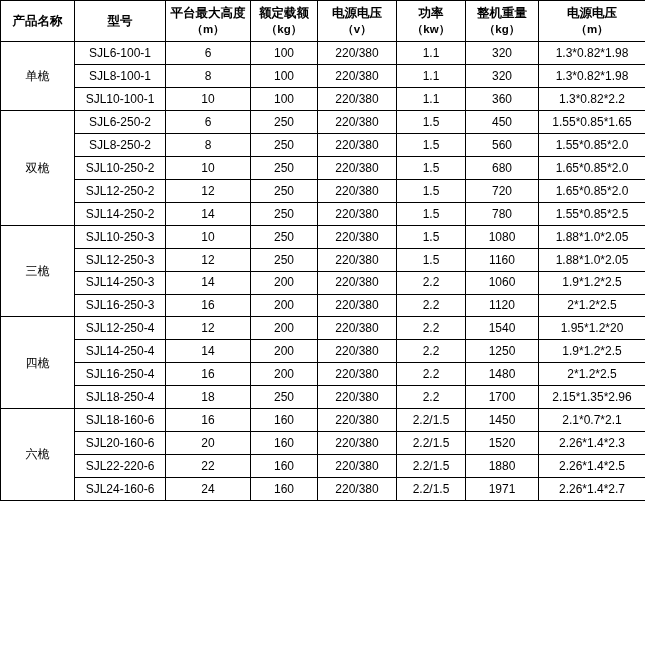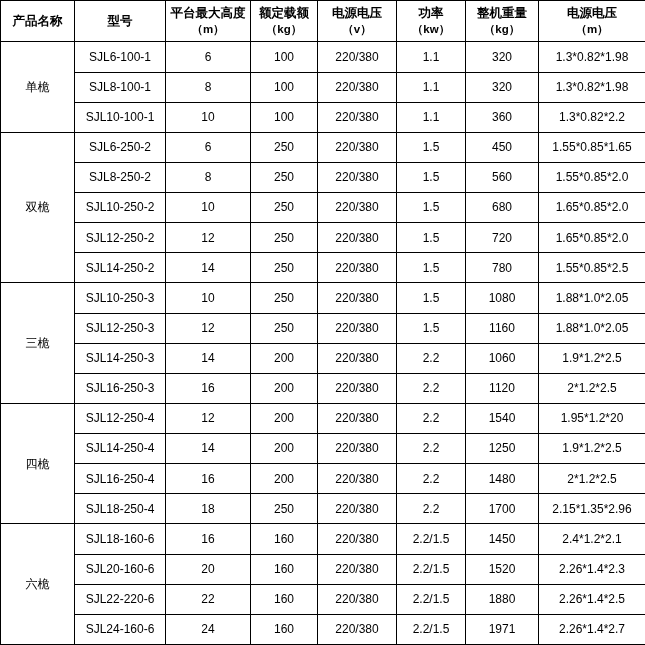--- a/index.html
+++ b/index.html
@@ -9,21 +9,21 @@
   }
   body {
     width: 645px;
     height: 645px;
     font-family: "Liberation Sans", sans-serif;
     color: #000000;
   }
   .spec-table {
     border-collapse: collapse;
     width: 645px;
-    height: 645px;
+    height: 501px;
     table-layout: fixed;
     border-radius: 23px;
   }
   .spec-table th,
   .spec-table td {
     border: 1px solid #000000;
     text-align: center;
     vertical-align: middle;
     font-size: 12px;
     font-weight: normal;
@@ -254,21 +254,21 @@
         <td>2.15*1.35*2.96</td>
       </tr>
       <tr>
         <td class="group-cell" rowspan="4">六桅</td>
         <td class="model-cell">SJL18-160-6</td>
         <td>16</td>
         <td>160</td>
         <td>220/380</td>
         <td>2.2/1.5</td>
         <td>1450</td>
-        <td>2.4*1.2*2.1</td>
+        <td>2.1*0.7*2.1</td>
       </tr>
       <tr>
         <td class="model-cell">SJL20-160-6</td>
         <td>20</td>
         <td>160</td>
         <td>220/380</td>
         <td>2.2/1.5</td>
         <td>1520</td>
         <td>2.26*1.4*2.3</td>
       </tr>

